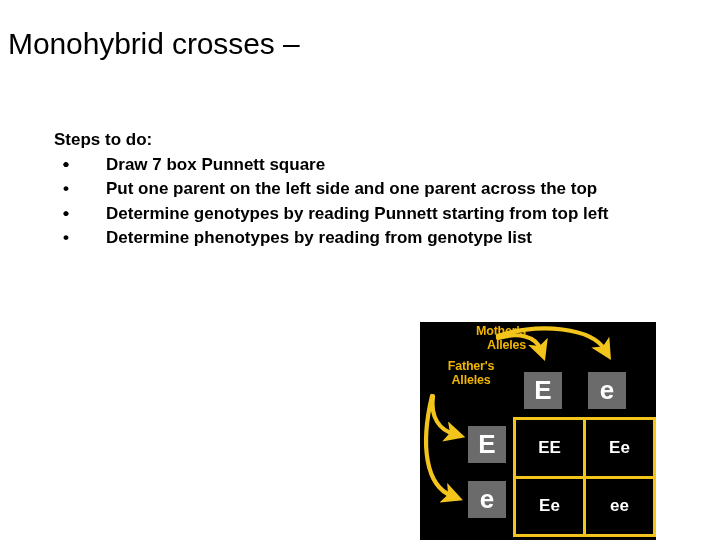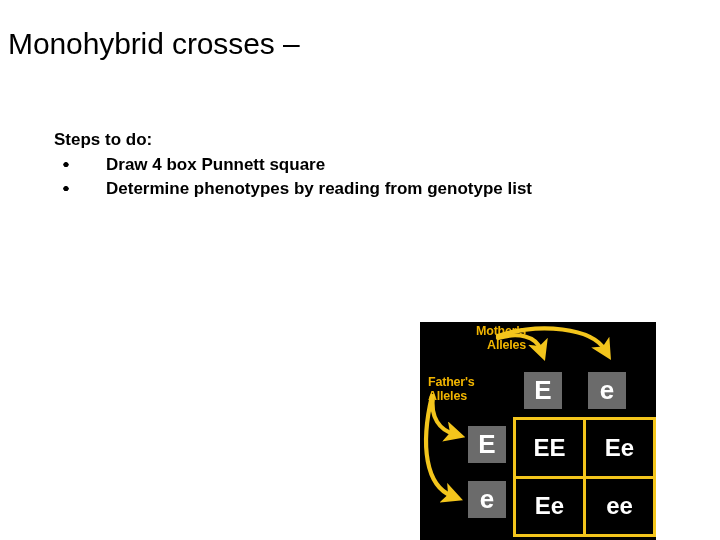--- a/index.html
+++ b/index.html
@@ -88,23 +88,23 @@
     text-shadow: 0 0 1px #000;
   }
   #mothers-alleles-label {
     left: 14px;
     top: 3px;
     width: 92px;
     text-align: right;
   }
   #fathers-alleles-label {
     left: 8px;
-    top: 54px;
+    top: 38px;
     width: 86px;
-    text-align: left;
+    text-align: center;
   }
   .allele-label .lbl-line { display: block; }
 
   
   .allele-tile {
     position: absolute;
     background: #6b6b6b;
     color: #ffffff;
     font-weight: bold;
     display: flex;
@@ -128,21 +128,21 @@
     grid-template-rows: 1fr 1fr;
     background: #f3c51c;
     gap: 3px;
     border: 3px solid #f3c51c;
     box-sizing: border-box;
   }
   .punnett-cell {
     background: #000000;
     color: #ffffff;
     font-weight: bold;
-    font-size: 24px;
+    font-size: 17px;
     display: flex;
     align-items: center;
     justify-content: center;
   }
 
   #punnett-arrows {
     position: absolute;
     left: 0;
     top: 0;
     width: 236px;
@@ -161,30 +161,32 @@
   <span id="steps-heading">Steps to do:</span>
   <ul id="steps-list">
     <li>
       <span class="bullet-glyph">•</span>
     </li>
     <li>
       <span class="bullet-glyph">•</span>
     </li>
     <li>
       <span class="bullet-glyph">•</span>
-      <span>Draw 4 box Punnett square</span>
-    </li>
-    <li>
-      <span class="bullet-glyph">•</span>
-    </li>
-    <li>
-      <span class="bullet-glyph">•</span>
-    </li>
-    <li>
-      <span class="bullet-glyph">•</span>
+      <span>Draw 7 box Punnett square</span>
+    </li>
+    <li>
+      <span class="bullet-glyph">•</span>
+      <span>Put one parent on the left side and one parent across the top</span>
+    </li>
+    <li>
+      <span class="bullet-glyph">•</span>
+    </li>
+    <li>
+      <span class="bullet-glyph">•</span>
+      <span>Determine genotypes by reading Punnett starting from top left</span>
     </li>
     <li>
       <span class="bullet-glyph">•</span>
       <span>Determine phenotypes by reading from genotype list</span>
     </li>
   </ul>
 </div>
 
 <div id="punnett-figure">
 

